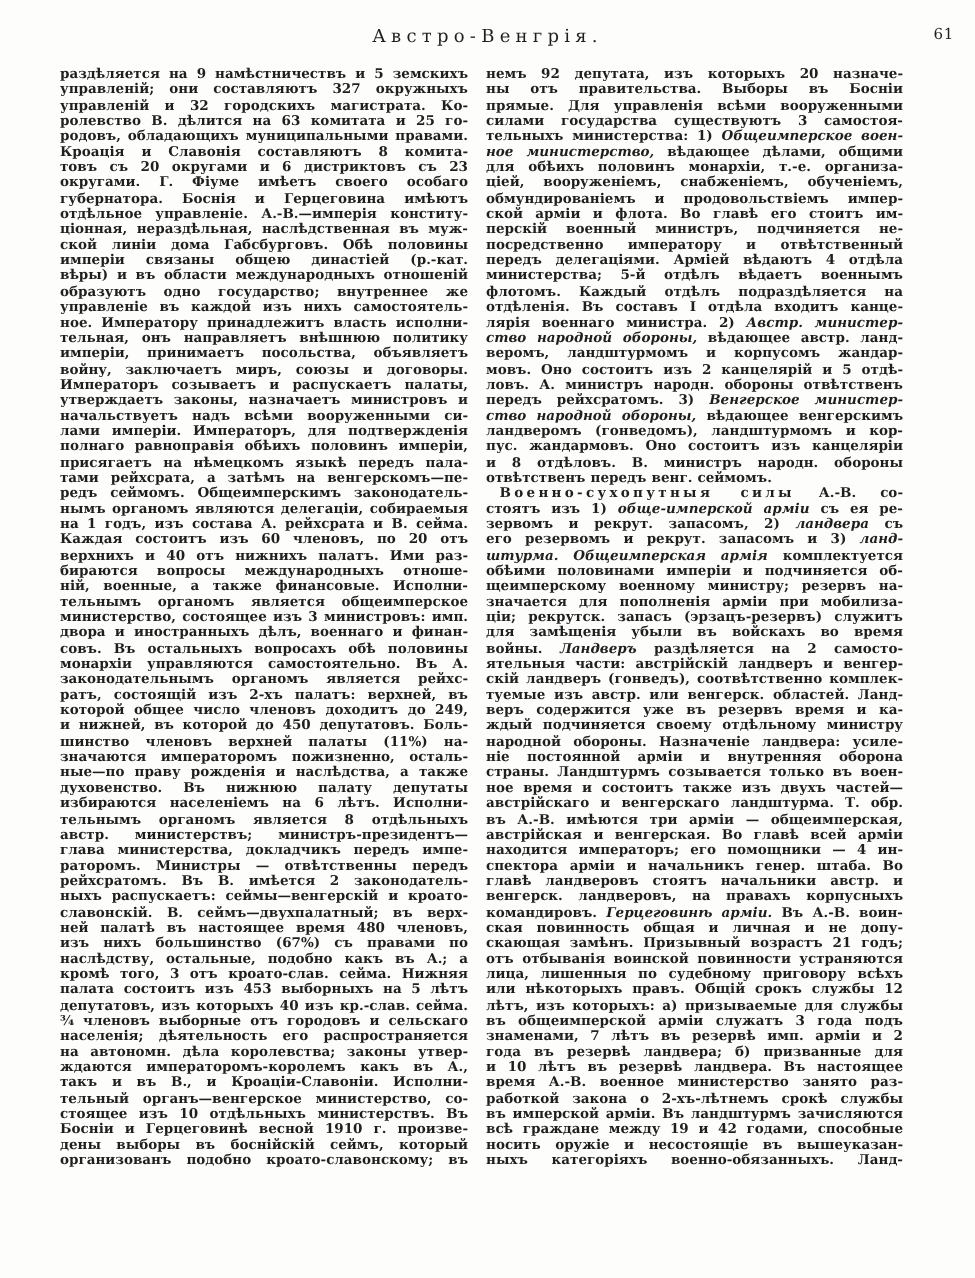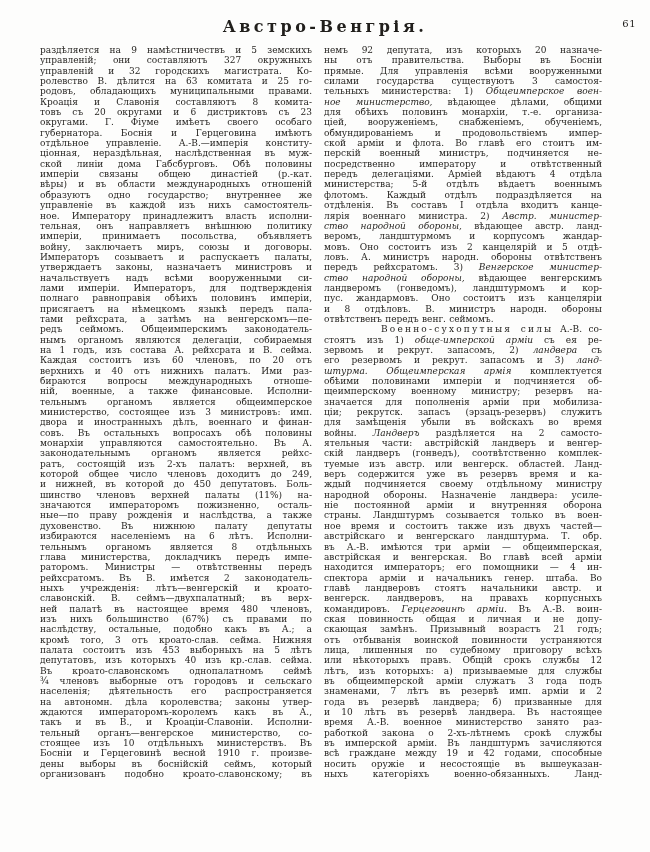--- a/index.html
+++ b/index.html
@@ -5,35 +5,35 @@
   html,body { margin:0; padding:0; background:#e8e8e8; }
   .page {
     position:relative; width:650px; height:852px; margin:0 auto;
     background:var(--paper,#fdfdfc); color:var(--ink,#211f1c);
     font-family:"DejaVu Serif","Liberation Serif",serif;
     overflow:hidden;
   }
   .header { position:absolute; top:17px; left:40px; width:596px; height:16px; }
   .title {
     position:absolute; left:0; width:570px; text-align:center;
-    font-weight:bold; font-size:16px; letter-spacing:3.5px; white-space:nowrap;
+    font-weight:normal; font-size:12px; letter-spacing:3.5px; white-space:nowrap;
   }
   .pagenum { position:absolute; right:0; top:1px; font-size:10px; letter-spacing:0.5px; }
-  .columns { position:absolute; left:40px; top:45px; width:570px; display:flex; gap:12px; }
+  .columns { position:absolute; left:40px; top:45px; width:570px; display:flex; gap:12px;font-weight:bold; }
   .col-left  { width:272px; }
   .col-right { width:278px; }
   .line {
     font-size:9px; line-height:10.35px; height:10.35px;
     text-align:justify; text-align-last:justify; -moz-text-align-last:justify;
     word-spacing:0.3px;
   }
   .line.para-end { text-align-last:left; -moz-text-align-last:left; }
   .line.indent { text-indent:9px; }
   .it { font-style:italic; }
-  .sp { letter-spacing:2.2px;margin-left:48px; }
+  .sp { letter-spacing:2.2px; }
 </style>
 </head>
 <body>
 
 <div class="page">
   <div class="header">
     <div class="title">Австро-Венгрія.</div>
     <div class="pagenum">61</div>
   </div>
   <div class="columns">
@@ -80,32 +80,32 @@
         <div class="line"><span>законодательнымъ органомъ является рейхс-</span></div>
         <div class="line"><span>ратъ, состоящій изъ 2-хъ палатъ: верхней, въ</span></div>
         <div class="line"><span>которой общее число членовъ доходитъ до 249,</span></div>
         <div class="line"><span>и нижней, въ которой до 450 депутатовъ. Боль-</span></div>
         <div class="line"><span>шинство членовъ верхней палаты (11%) на-</span></div>
         <div class="line"><span>значаются императоромъ пожизненно, осталь-</span></div>
         <div class="line"><span>ные—по праву рожденія и наслѣдства, а также</span></div>
         <div class="line"><span>духовенство. Въ нижнюю палату депутаты</span></div>
         <div class="line"><span>избираются населеніемъ на 6 лѣтъ. Исполни-</span></div>
         <div class="line"><span>тельнымъ органомъ является 8 отдѣльныхъ</span></div>
+        <div class="line"><span>австр. министерствъ; министръ-президентъ—</span></div>
         <div class="line"><span>глава министерства, докладчикъ передъ импе-</span></div>
         <div class="line"><span>раторомъ. Министры — отвѣтственны передъ</span></div>
         <div class="line"><span>рейхсратомъ. Въ В. имѣется 2 законодатель-</span></div>
-        <div class="line"><span>ныхъ учрежденія: лѣтъ—венгерскій и кроато-</span></div>
+        <div class="line"><span>ныхъ распускаетъ: сеймы—венгерскій и кроато-</span></div>
         <div class="line"><span>славонскій. В. сеймъ—двухпалатный; въ верх-</span></div>
         <div class="line"><span>ней палатѣ въ настоящее время 480 членовъ,</span></div>
         <div class="line"><span>изъ нихъ большинство (67%) съ правами по</span></div>
         <div class="line"><span>наслѣдству, остальные, подобно какъ въ А.; а</span></div>
         <div class="line"><span>кромѣ того, 3 отъ кроато-слав. сейма. Нижняя</span></div>
         <div class="line"><span>палата состоитъ изъ 453 выборныхъ на 5 лѣтъ</span></div>
         <div class="line"><span>депутатовъ, изъ которыхъ 40 изъ кр.-слав. сейма.</span></div>
-        <div class="line"><span>Въ кроато-славонскомъ однопалатномъ сеймѣ</span></div>
         <div class="line"><span>¾ членовъ выборные отъ городовъ и сельскаго</span></div>
         <div class="line"><span>населенія; дѣятельность его распространяется</span></div>
         <div class="line"><span>на автономн. дѣла королевства; законы утвер-</span></div>
         <div class="line"><span>ждаются императоромъ-королемъ какъ въ А.,</span></div>
         <div class="line"><span>такъ и въ В., и Кроаціи-Славоніи. Исполни-</span></div>
         <div class="line"><span>тельный органъ—венгерское министерство, со-</span></div>
         <div class="line"><span>стоящее изъ 10 отдѣльныхъ министерствъ. Въ</span></div>
         <div class="line"><span>Босніи и Герцеговинѣ весной 1910 г. произве-</span></div>
         <div class="line"><span>дены выборы въ боснійскій сеймъ, который</span></div>
         <div class="line"><span>организованъ подобно кроато-славонскому; въ</span></div>

